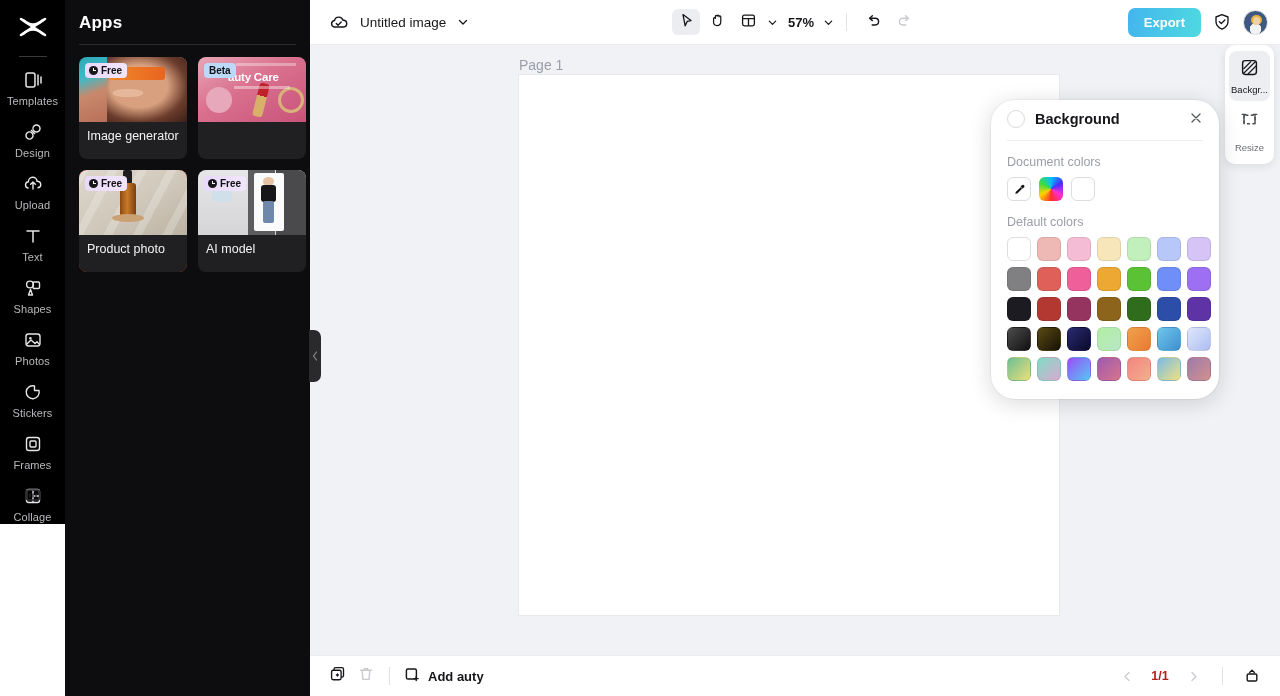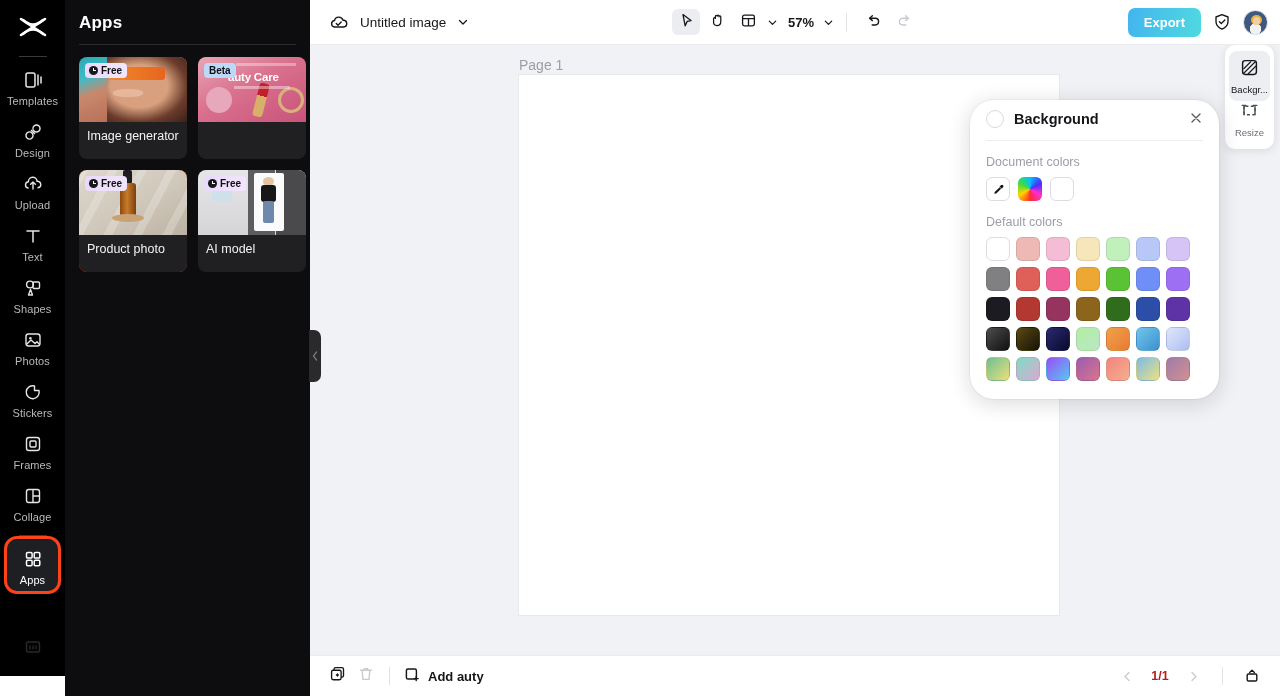--- a/index.html
+++ b/index.html
@@ -6,21 +6,21 @@
   html, body {
     width: 1280px; height: 696px;
     overflow: hidden;
     font-family: "Liberation Sans", sans-serif;
     background: #ffffff;
   }
   #app { position: relative; width: 1280px; height: 696px; display: flex; }
 
   
   .rail {
-    width: 65px; height: 676px;
+    width: 65px; height: 524px;
     background: #000000;
     flex: 0 0 65px;
     position: relative;
     overflow: hidden;
   }
   .rail-logo {
     height: 46px; display: flex; align-items: center; justify-content: center;
     margin-top: 4px;
   }
   .rail-divider {
@@ -171,21 +171,21 @@
   .addpage {
     display: flex; align-items: center; gap: 7px; cursor: pointer;
     font-size: 13px; font-weight: bold; color: #16161a; margin-left: 4px;
   }
   .bb-right { margin-left: auto; display: flex; align-items: center; gap: 6px; }
   .pagenum { font-size: 12.5px; font-weight: bold; color: #b91c1c; min-width: 26px; text-align:center; }
 
   
   .bg-panel {
     position: absolute; right: 61px; top: 55px;
-    width: 249px; background: #ffffff;
+    width: 228px; background: #ffffff;
     border-radius: 24px;
     box-shadow: 0 4px 22px rgba(20,20,30,.16), 0 0 0 1px rgba(0,0,0,.04);
     padding: 10px 16px 18px 16px; z-index: 30;
   }
   .bg-head { display: flex; align-items: center; gap: 10px; }
   .bg-swatch-circle {
     width: 18px; height: 18px; border-radius: 50%; background:#fff;
     border: 1px solid #d9dade;
   }
   .bg-title { font-size: 14.5px; font-weight: bold; color: #16161a; flex: 1; }
@@ -502,21 +502,21 @@
       <div style="position:absolute;right:6px;top:0;width:49px;background:#ffffff;border-radius:10px;box-shadow:0 2px 10px rgba(20,20,30,.10);padding:6px 4px;">
         <div style="display:flex;flex-direction:column;align-items:center;gap:3px;padding:7px 0 6px 0;border-radius:8px;background:#eceef2;">
           <span>
             <svg width="19" height="19" viewBox="0 0 19 19" fill="none">
               <rect x="2.6" y="2.6" width="13.8" height="13.8" rx="2.6" stroke="#16161a" stroke-width="1.45"></rect>
               <path d="M3.5 11 L11 3.5 M3.5 15.5 L15.5 3.5 M8 16 L16 8" stroke="#16161a" stroke-width="1.1"></path>
             </svg>
           </span>
           <span style="font-size:9.5px;color:#16161a;font-weight:500;">Backgr...</span>
         </div>
-        <div style="display:flex;flex-direction:column;align-items:center;gap:3px;padding:0 0 5px 0;border-radius:8px;">
+        <div style="display:flex;flex-direction:column;align-items:center;gap:9px;padding:9px 0 5px 0;border-radius:8px;">
           <span>
             <svg width="19" height="19" viewBox="0 0 19 19" fill="none">
               <path d="M4 5.2 V13.8 M15 5.2 V13.8" stroke="#4b4d55" stroke-width="1.4" stroke-linecap="round"></path>
               <rect x="4" y="5.2" width="11" height="8.6" rx="1.4" stroke="#4b4d55" stroke-width="1.4" stroke-dasharray="3 2.4"></rect>
               <path d="M2.2 4.4 L5.8 4.4 M13.2 4.4 L16.8 4.4" stroke="#4b4d55" stroke-width="1.4" stroke-linecap="round"></path>
             </svg>
           </span>
           <span style="font-size:9.5px;color:#6b6d75;">Resize</span>
         </div>
       </div>

